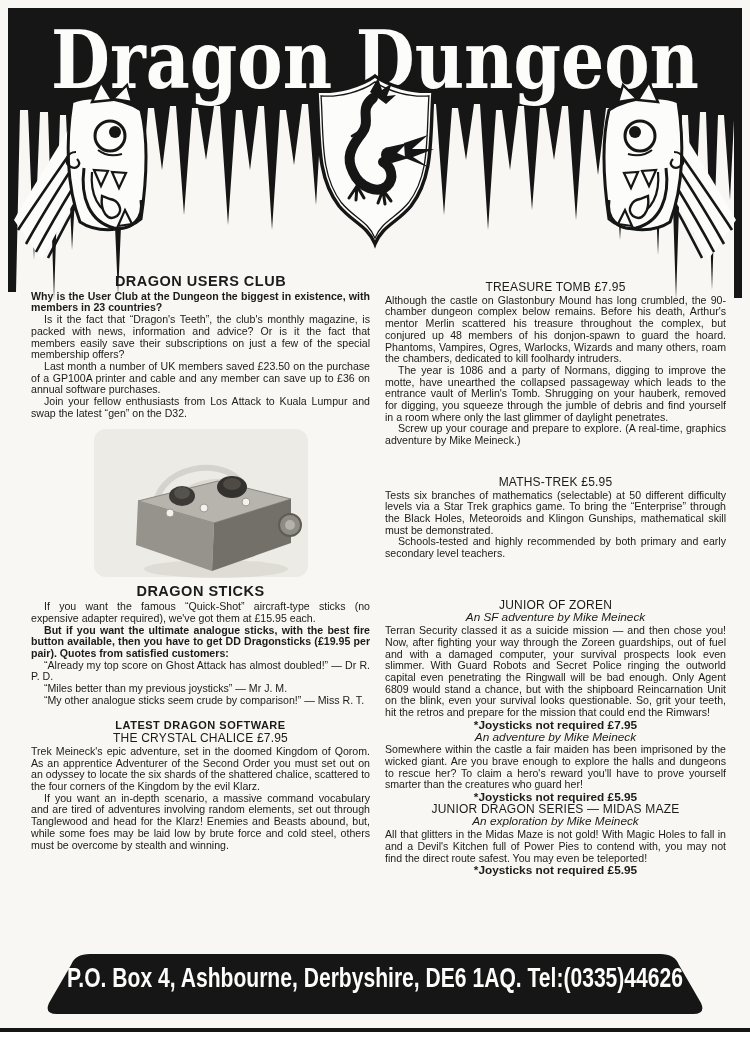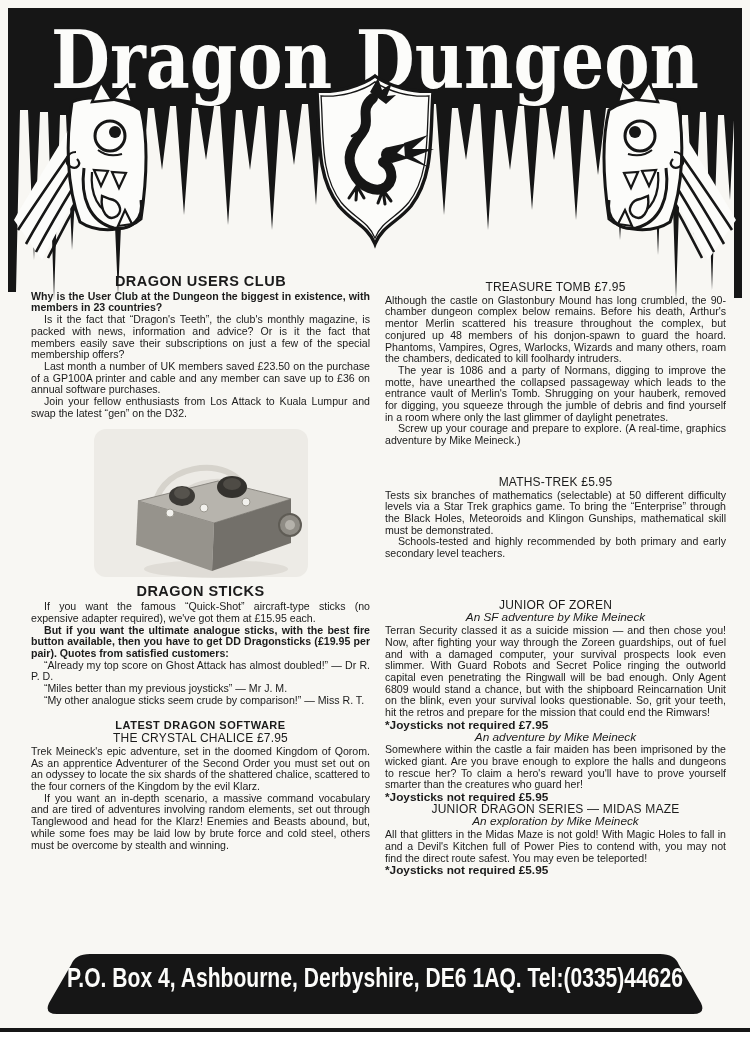--- a/index.html
+++ b/index.html
@@ -10,21 +10,21 @@
   .col-left{left:31px;width:339px;}
   .col-right{left:385px;width:341px;}
   .col p{margin:0;}
   .ind{text-indent:13px;}
   .lead{font-weight:bold;}
   .boldp{font-weight:bold;}
   .h1{font-weight:bold;text-align:center;font-size:14.5px;letter-spacing:.5px;margin:0 0 3px 0;}
   .h1.small{font-size:11px;margin-bottom:1px;}
   .h2{font-weight:normal;text-align:center;font-size:12px;margin:0 0 1px 0;letter-spacing:.2px;}
   .sub{font-weight:normal;font-style:italic;text-align:center;font-size:11.8px;margin:0 0 1px 0;}
-  .note{font-weight:bold;font-size:11.8px;margin:1px 0 0 0;}
+  .note{font-weight:bold;text-align:center;font-size:11.8px;margin:1px 0 0 0;}
   .photo-wrap{margin:4px auto 3px auto;width:230px;height:160px;}
   .footer-svg{position:absolute;top:950px;left:0;}
   .bottom-rule{position:absolute;top:1028px;left:0;width:750px;height:9px;background:#161616;}
   .mt-sticks{margin-top:2px;}
   .mt-software{margin-top:14px;}
   .mt-maths{margin-top:30px;}
   .mt-temple{margin-top:40px;}
   .mt-giants{margin-top:14px;}
   .mt-midas{margin-top:0;}
 </style>

